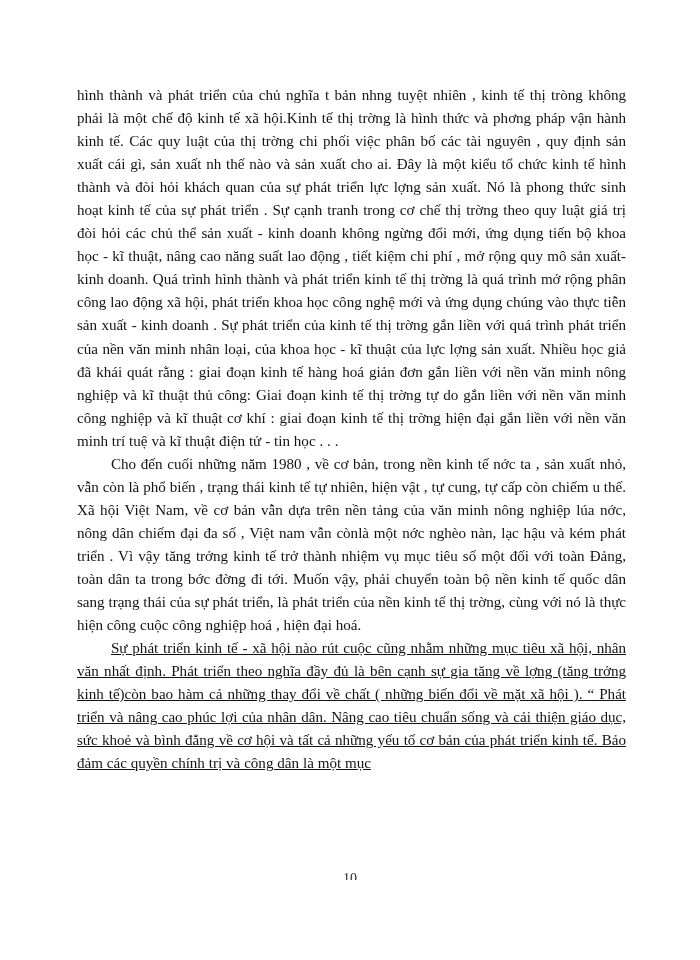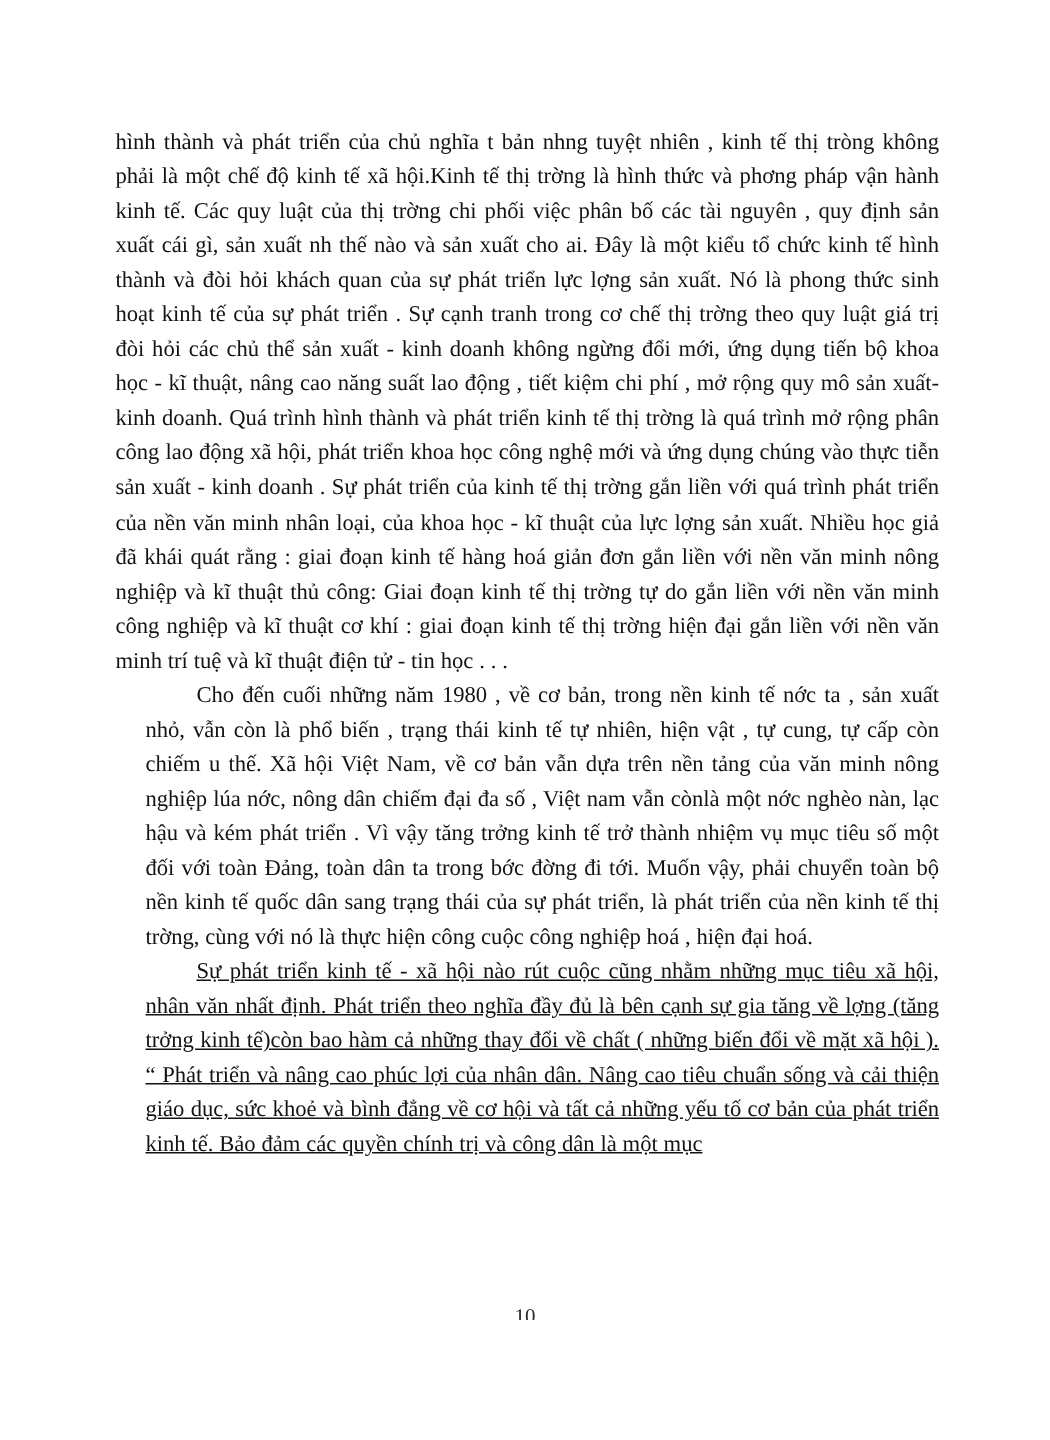--- a/index.html
+++ b/index.html
@@ -32,21 +32,20 @@
     text-justify: inter-word;
     font-size: 15.1px;
     line-height: 23.05px;
     color: #131313;
     letter-spacing: -0.02px;
     word-spacing: 0.15px;
     -webkit-font-smoothing: none;
   }
   .para.indent {
     text-indent: 34px;
-    margin-left: 20px;
   }
   .para:last-child {
     text-align: justify;
     text-decoration: underline;
   }
   
   .page-number {
     position: absolute;
     left: 0;
     top: 872px;

